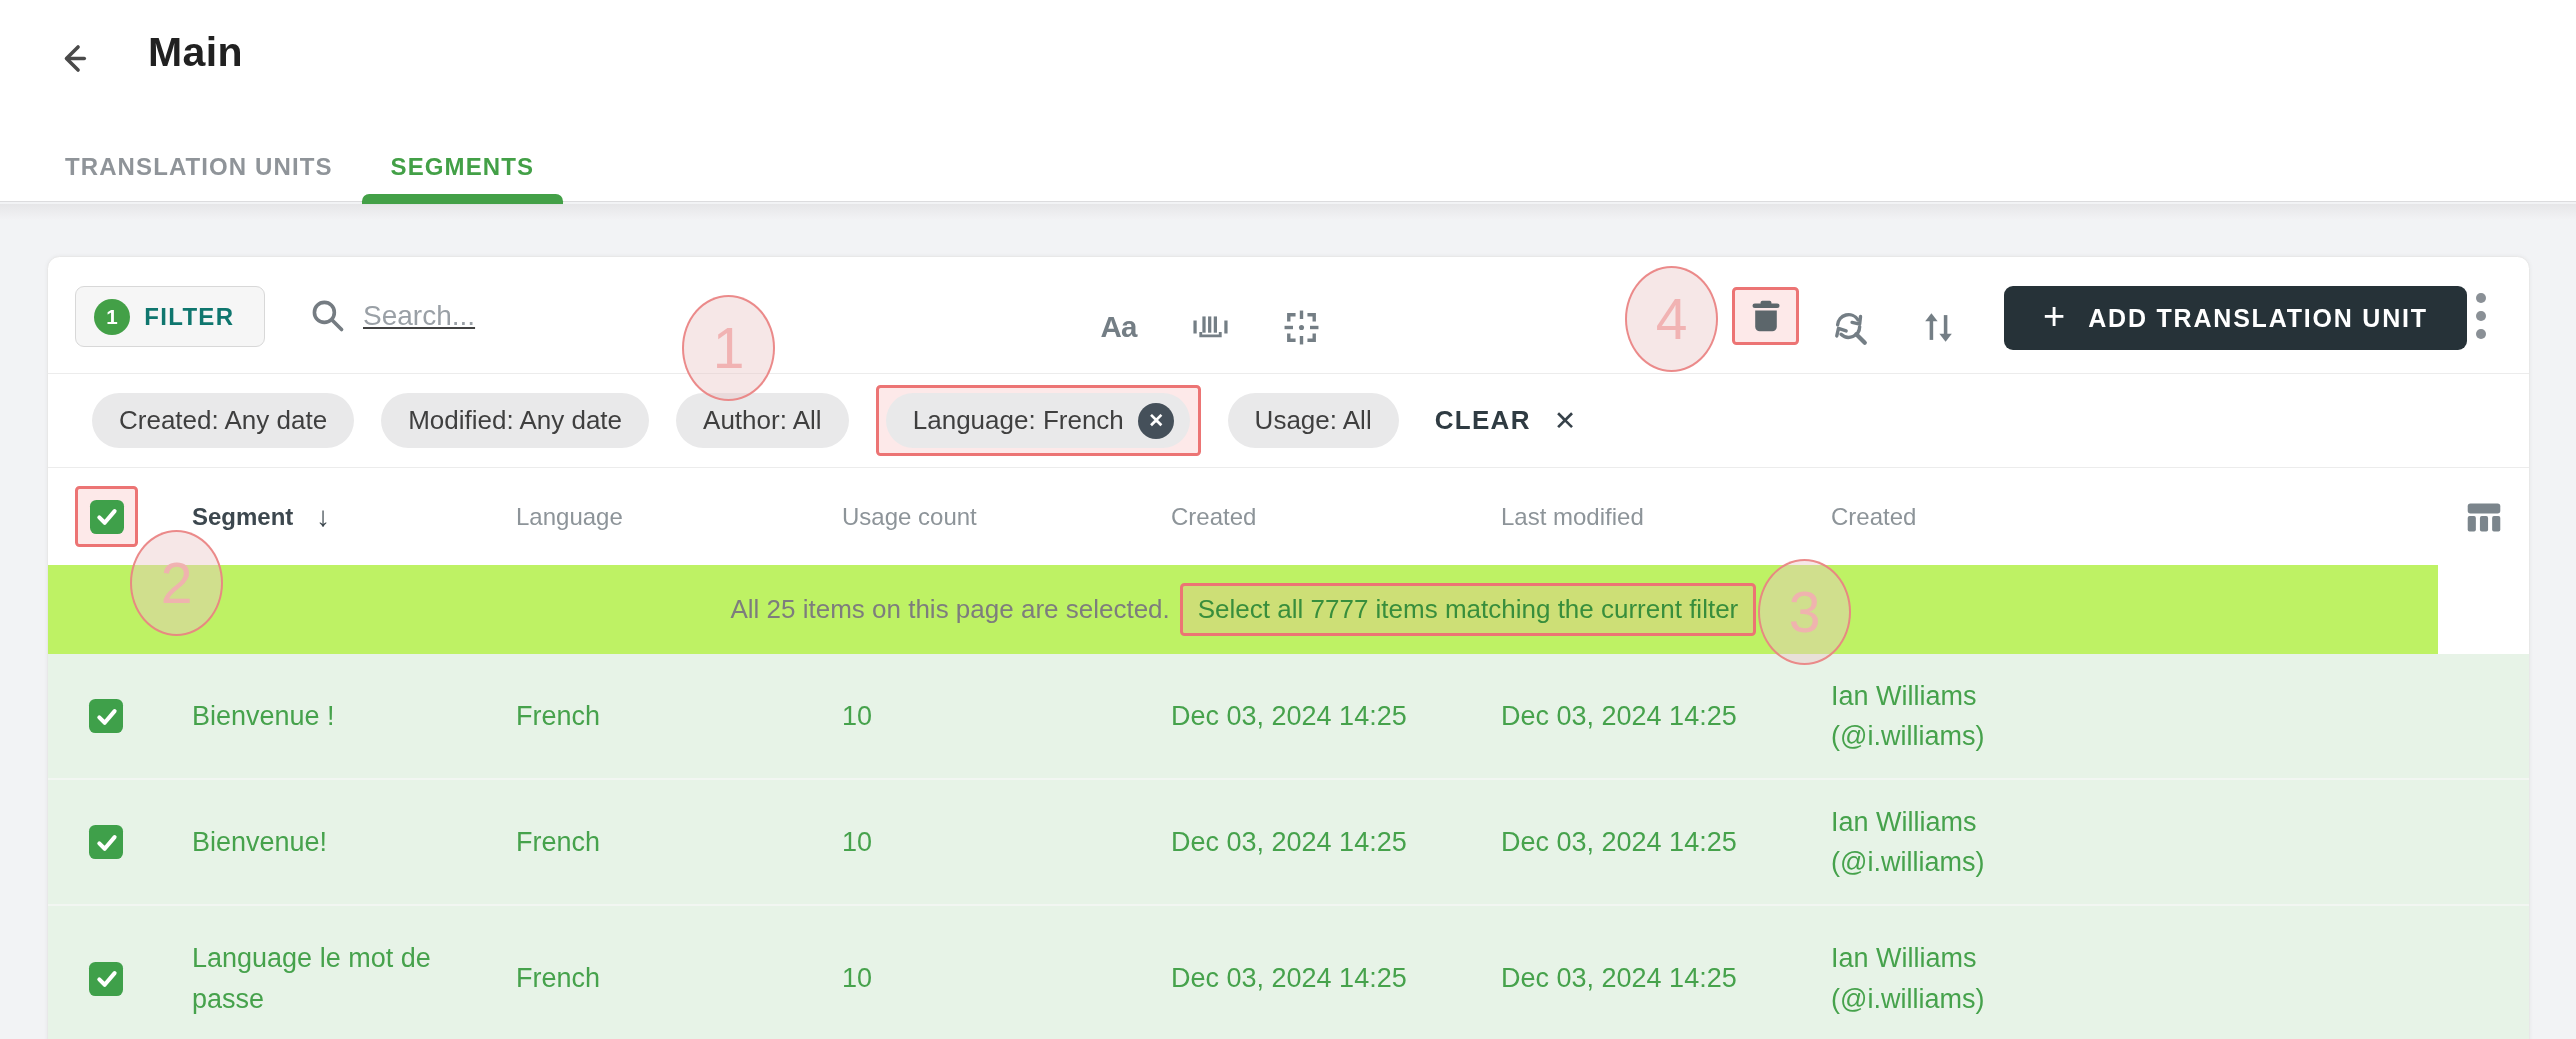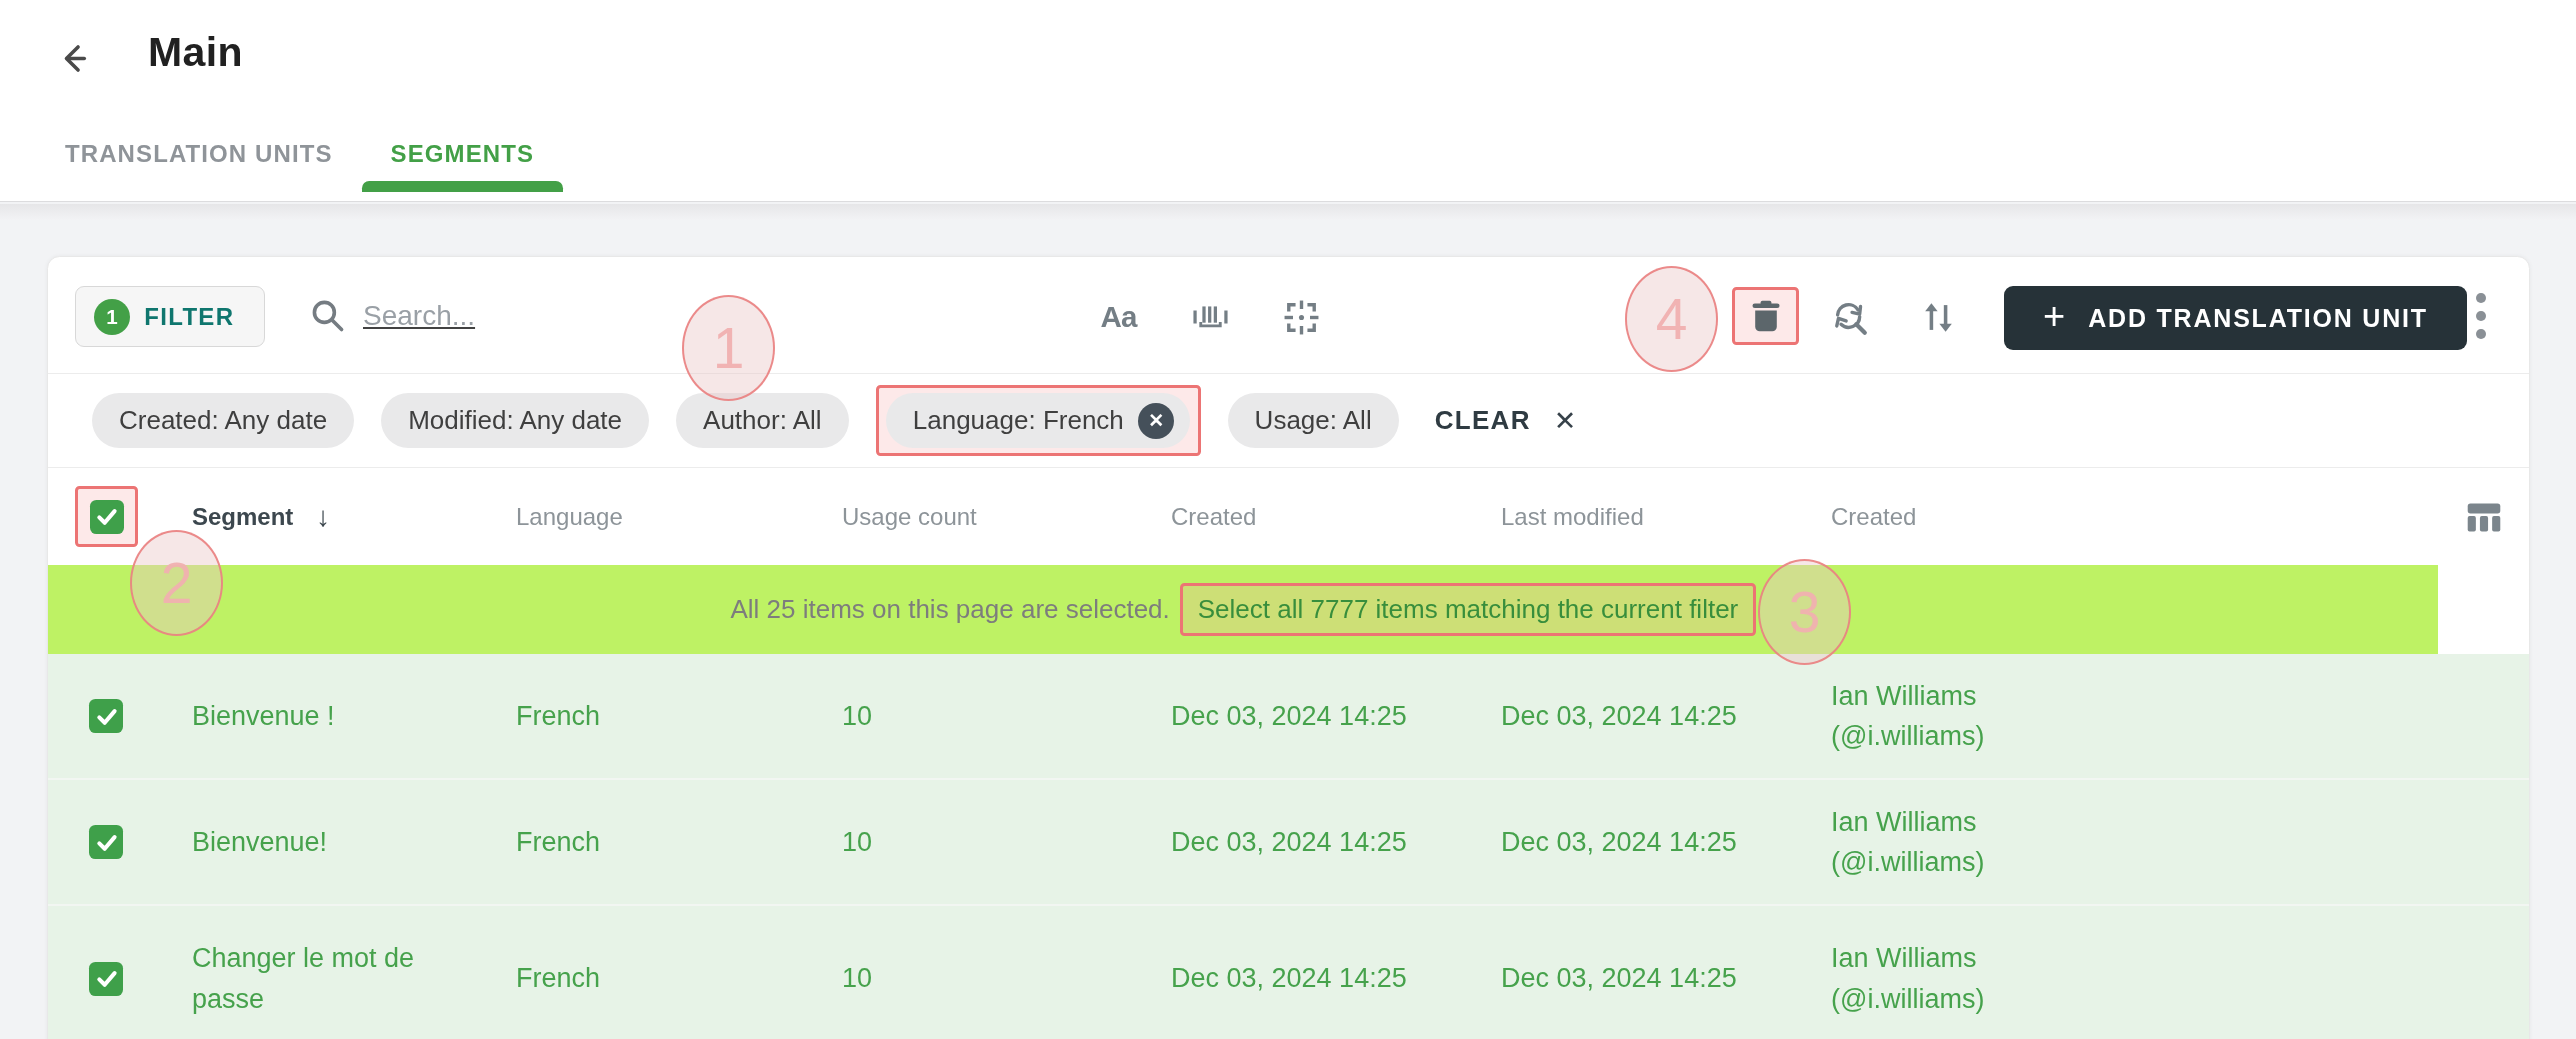--- a/index.html
+++ b/index.html
@@ -3,38 +3,38 @@
 <meta charset="utf-8">
 <style>
   * { margin:0; padding:0; box-sizing:border-box; }
   html,body { width:2576px; height:1039px; overflow:hidden; }
   body { font-family:"Liberation Sans", sans-serif; background:#f2f3f5; position:relative; }
 
   
   .topbar { position:absolute; left:0; top:0; width:2576px; height:202px; background:#ffffff; border-bottom:1.8px solid #dcdcde; }
   .back-btn { position:absolute; left:52px; top:36px; width:45px; height:45px; display:flex; align-items:center; justify-content:center; cursor:pointer; }
   .page-title { position:absolute; left:148px; top:29px; font-size:41px; font-weight:700; color:#212121; letter-spacing:0.4px; }
-  .tabs { position:absolute; left:36px; top:118px; height:72px; display:flex; align-items:center; }
+  .tabs { position:absolute; left:36px; top:131px; height:72px; display:flex; align-items:center; }
   .tab { position:relative; height:72px; display:flex; align-items:center; padding:0 29px; font-size:24px; font-weight:600; letter-spacing:1.1px; color:#8f9499; cursor:pointer; }
   .tab.active { color:#43a047; }
   .tab.active .tab-underline { position:absolute; left:0; bottom:-1.8px; width:100%; height:10.7px; background:#43a047; border-radius:7.2px 7.2px 0 0; }
   .below-shadow { position:absolute; left:0; top:204px; width:2576px; height:16px; background:linear-gradient(to bottom, #e6e6e8, rgba(242,243,245,0)); }
 
   
   .card { position:absolute; left:47px; top:256px; width:2483px; height:894px; background:#ffffff; border:0.9px solid #e8e8e8; border-radius:12.5px 12.5px 0 0; box-shadow:0 0.9px 4.5px rgba(0,0,0,0.05); }
 
   
   .toolbar { position:relative; height:117px; border-bottom:1.8px solid #ececec; }
   .filter-btn { position:absolute; left:27px; top:29px; height:61px; min-width:190px; background:#f6f6f6; border:1.8px solid #d8d8d8; border-radius:9px; display:flex; align-items:center; padding:0 27px 0 18px; gap:14.3px; cursor:pointer; }
   .filter-badge { width:36px; height:36px; border-radius:50%; background:#43a047; color:#fff; font-size:20.6px; font-weight:700; display:flex; align-items:center; justify-content:center; }
   .filter-label { font-size:24px; font-weight:700; letter-spacing:1.3px; color:#0f766e; }
   .searchbox { position:absolute; left:261px; top:30px; height:57px; display:flex; align-items:center; gap:16px; }
   .searchbox input { border:none; outline:none; font-size:28px; color:#424242; width:465px; font-family:"Liberation Sans", sans-serif; background:transparent;text-decoration:underline; }
   .searchbox input::placeholder { color:#9aa0a6; }
-  .tool-icon { position:absolute; top:42px; width:39px; height:36px; display:flex; align-items:center; justify-content:center; cursor:pointer; }
+  .tool-icon { position:absolute; top:52px; width:39px; height:36px; display:flex; align-items:center; justify-content:center; cursor:pointer; }
   .aa-icon { font-size:29.5px; font-weight:600; color:#747e85; letter-spacing:-0.9px; }
   .add-btn { position:absolute; left:1956px; top:29px; height:64px; background:#263238; border-radius:9px; display:flex; align-items:center; padding:0 39px; gap:23px; cursor:pointer; }
   .add-plus { color:#fff; font-size:38px; font-weight:300; line-height:1; margin-top:-3.6px; }
   .add-label { color:#fff; font-size:25px; font-weight:600; letter-spacing:1.8px; }
   .kebab { position:absolute; left:2415px; top:32px; width:36px; height:54px; display:flex; flex-direction:column; align-items:center; justify-content:center; gap:8px; cursor:pointer; }
   .kebab i { width:9.8px; height:9.8px; border-radius:50%; background:#8a9096; }
 
   
   .chips-row { position:relative; height:94px; display:flex; align-items:center; padding-left:44px; gap:27px; border-bottom:1.8px solid #ececec; }
   .chip { height:55px; background:#e9e9ea; border-radius:28px; display:flex; align-items:center; padding:0 27px; font-size:26px; color:#3f3f3f; white-space:nowrap; cursor:pointer; gap:14.3px; }
@@ -301,21 +301,21 @@
   </div>
 
   <div class="row row-3">
     <div class="cb-cell">
       <span class="checkbox">
         <svg width="27" height="27" viewBox="0 0 30 30">
             <path d="M7 16 L13 22 L24 9" fill="none" stroke="#ffffff" stroke-width="4.5" stroke-linecap="round" stroke-linejoin="round"></path>
           </svg>
       </span>
     </div>
-    <div class="cell cell-segment">Changer le mot de passe</div>
+    <div class="cell cell-segment">Language le mot de passe</div>
     <div class="cell">French</div>
     <div class="cell">10</div>
     <div class="cell">Dec 03, 2024 14:25</div>
     <div class="cell">Dec 03, 2024 14:25</div>
     <div class="cell author-cell">
       <div>Ian Williams</div>
       <div>(@i.williams)</div>
     </div>
     <div></div>
   </div>

